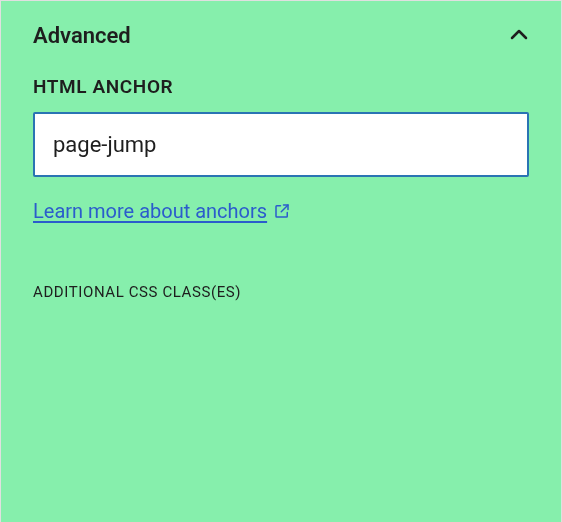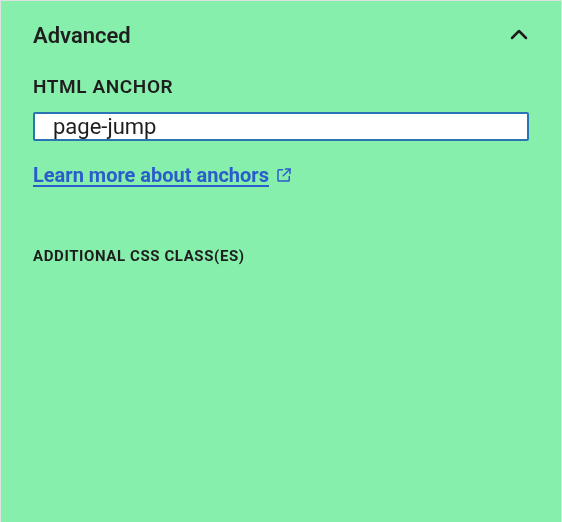--- a/index.html
+++ b/index.html
@@ -51,21 +51,21 @@
       font-size: 19px;
       font-weight: 600;
       letter-spacing: 0.6px;
       color: #1e1e1e;
       text-transform: uppercase;
       margin-bottom: 14px;
     }
     .text-input {
       width: 100%;
       border: 2px solid #2a74b3;
-      padding: 0 18px;
+      padding: 18px 18px;
       font-size: 22px;
       color: #1e1e1e;
       font-family: inherit;
       outline: none;
       border-radius: 2px;
       margin-bottom: 22px;
     }
     .help-text {
       font-size: 20px;
       line-height: 1.7;
@@ -76,33 +76,32 @@
       font-size: 20px;
       color: #2b5ccc;
       text-decoration: underline;
       text-decoration-thickness: 2px;
       text-underline-offset: 3px;
       display: inline-flex;
       align-items: center;
       gap: 6px;
       cursor: pointer;
       margin-bottom: 32px;
-      font-weight: bold;
     }
     .external-icon {
       display: inline-flex;
       align-items: center;
     }
     .external-icon svg {
       width: 18px;
       height: 18px;
     }
     .next-label {
       font-size: 15px;
-      font-weight: 700;
+      font-weight: 400;
       letter-spacing: 0.6px;
       color: #1e1e1e;
       text-transform: uppercase;
       margin-top: 28px;
       overflow: hidden;
       white-space: nowrap;
     }
   </style>
 </head>
 <body>

